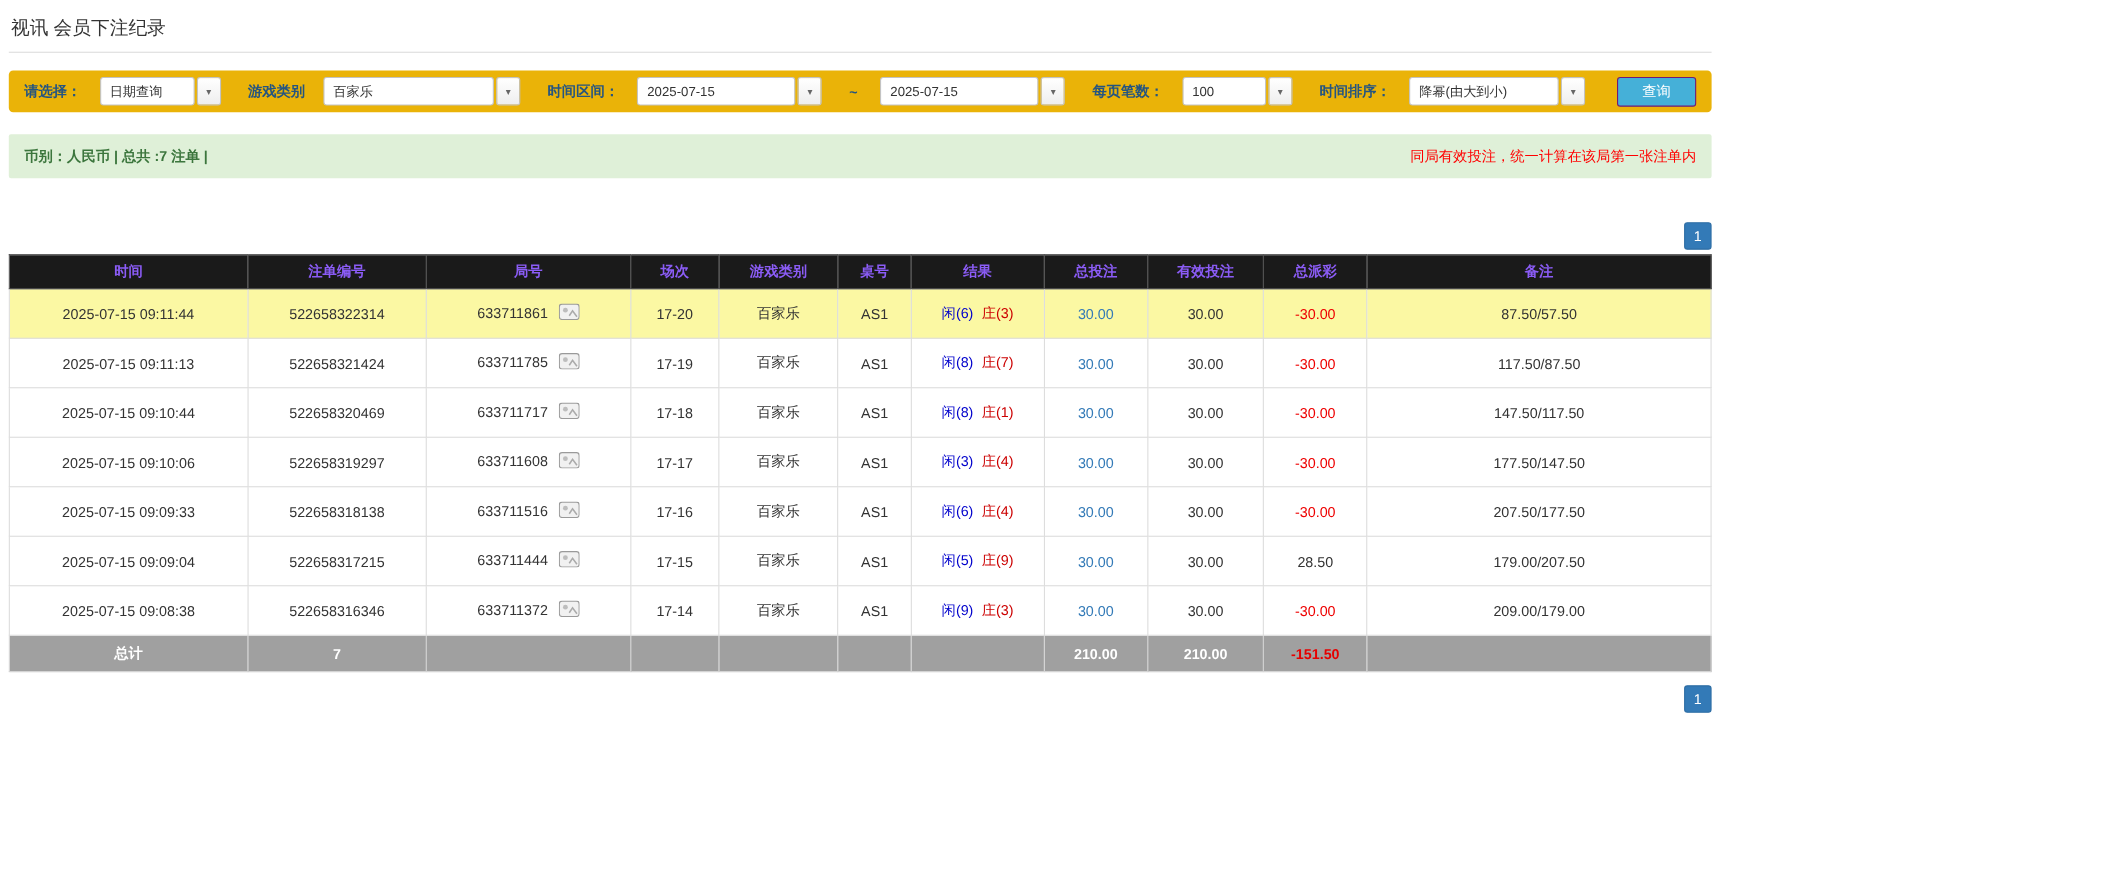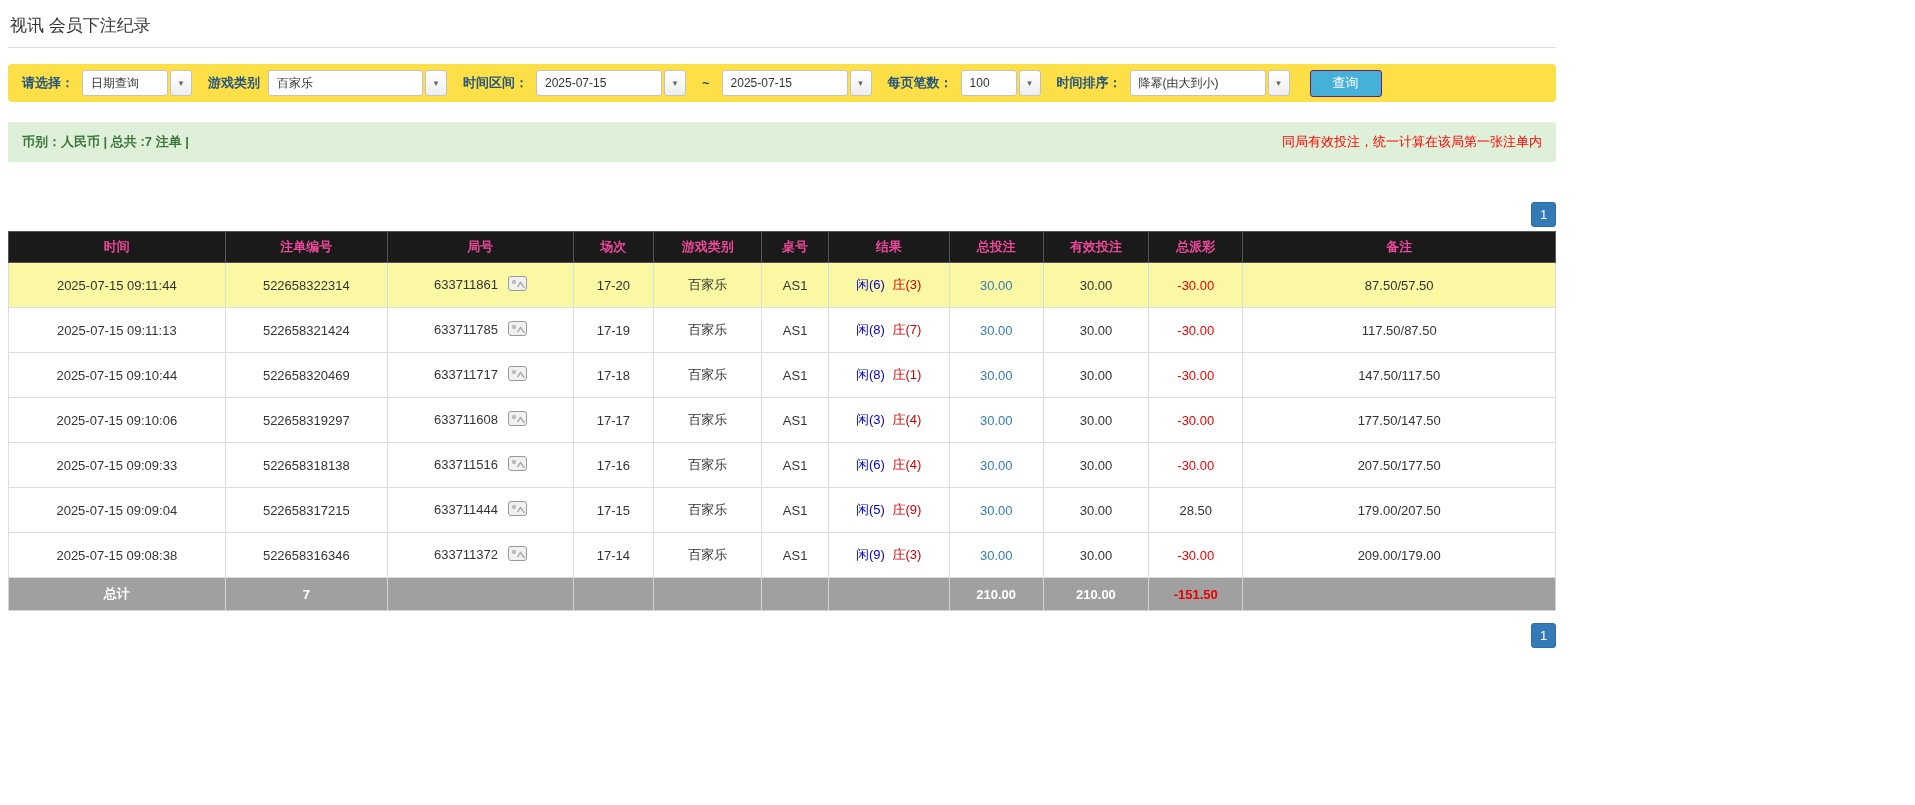--- a/index.html
+++ b/index.html
@@ -12,27 +12,28 @@
     height: 805px;
     overflow: hidden;
   }
   .container { width: 1548px; margin: 10px 0 0 8px; }
 
   .page-title { font-size: 17px; font-weight: 500; color: #333; padding: 4px 0 10px 2px; }
   .title-divider { border: none; border-bottom: 1px solid #ddd; margin-bottom: 16px; }
 
   
   .filter-bar {
-    background: #fde047;
+    background: #eab308;
     border-radius: 4px;
     padding: 6px 14px;
     display: flex;
     align-items: center;
     height: 38px;
     gap: 6px;
+    justify-content: space-between;
   }
   .filter-label { color: #255580; font-weight: bold; font-size: 13px; margin-right: 2px; white-space: nowrap; }
   .combo { display: inline-flex; align-items: center; gap: 2px; margin-right: 10px; }
   .combo input {
     height: 26px;
     border: 1px solid #c3c3c3;
     border-radius: 3px;
     background: #fff;
     padding: 0 8px;
     font-size: 12px;
@@ -44,22 +45,22 @@
     border: 1px solid #c3c3c3;
     border-radius: 3px;
     background: linear-gradient(#ffffff, #eeeeee);
     display: inline-flex; align-items: center; justify-content: center;
     font-size: 9px; color: #666;
     cursor: pointer;
   }
   .tilde { color: #255580; font-weight: bold; margin: 0 6px 0 0; }
   .w-select { width: 86px; }
   .w-game { width: 155px; }
-  .w-date { width: 126px; }
-  .w-size { width: 56px; }
+  .w-date { width: 144px; }
+  .w-size { width: 76px; }
   .w-sort { width: 136px; }
   .search-btn {
     background: #45b0d8;
     color: #fff;
     border: 1px solid #701a75;
     border-radius: 3px;
     height: 27px;
     padding: 0 22px;
     font-size: 13px;
     cursor: pointer;
@@ -94,21 +95,21 @@
     font-size: 13px;
     cursor: pointer;
     font-family: "Liberation Sans", "DejaVu Sans", sans-serif;
   }
 
   
   table { width: 100%; border-collapse: collapse; table-layout: fixed; }
   th, td { border: 1px solid #ddd; text-align: center; vertical-align: middle; }
   thead th {
     background: #1a1a1a;
-    color: #ec4899;
+    color: #8b5cf6;
     font-weight: bold;
     font-size: 13px;
     padding: 6px 0;
     border-color: #555;
   }
   tbody td { padding: 13px 6px; font-size: 13px; background: #fff; }
   tbody tr.highlight td { background: #fbf8a3; }
   td.link { color: #337ab7; cursor: pointer; }
   .player { color: #0000cc; margin-right: 4px; }
   .banker { color: #cc0000; }

